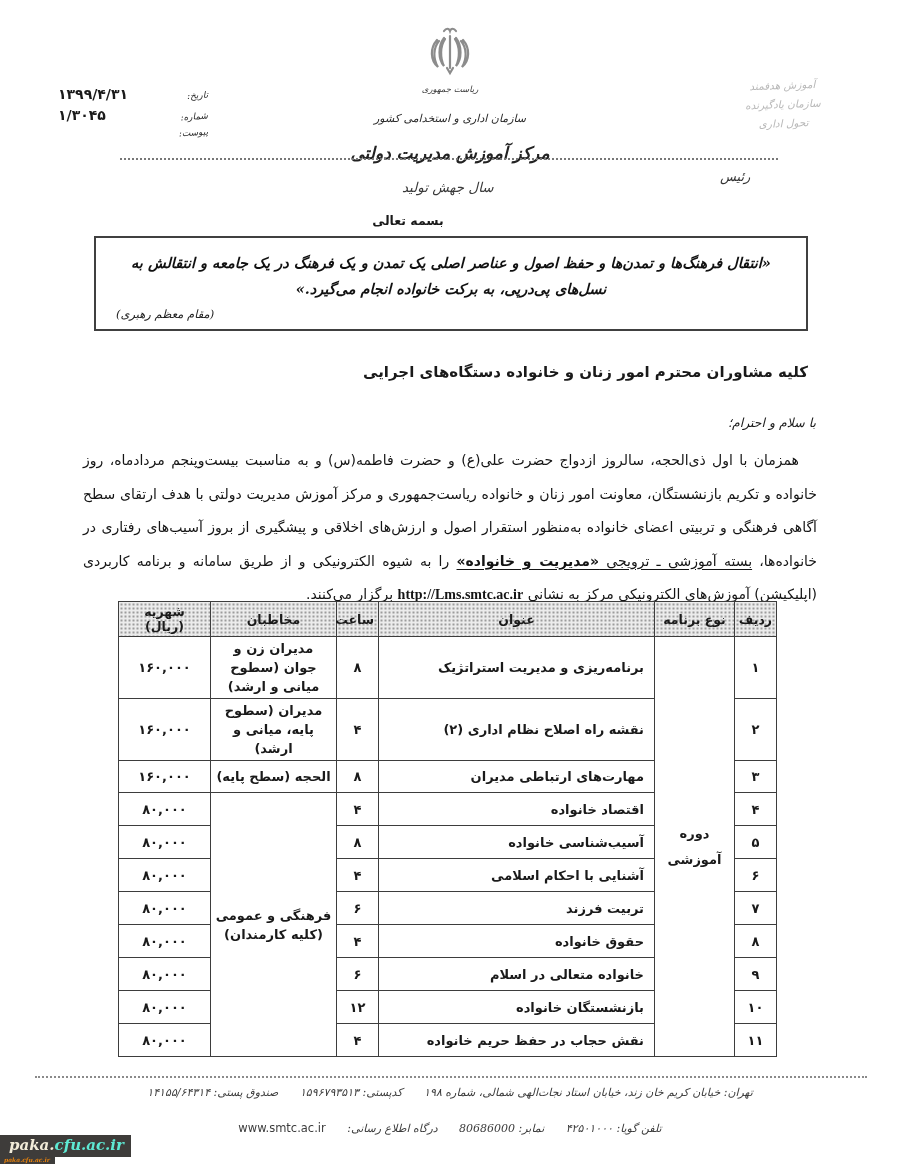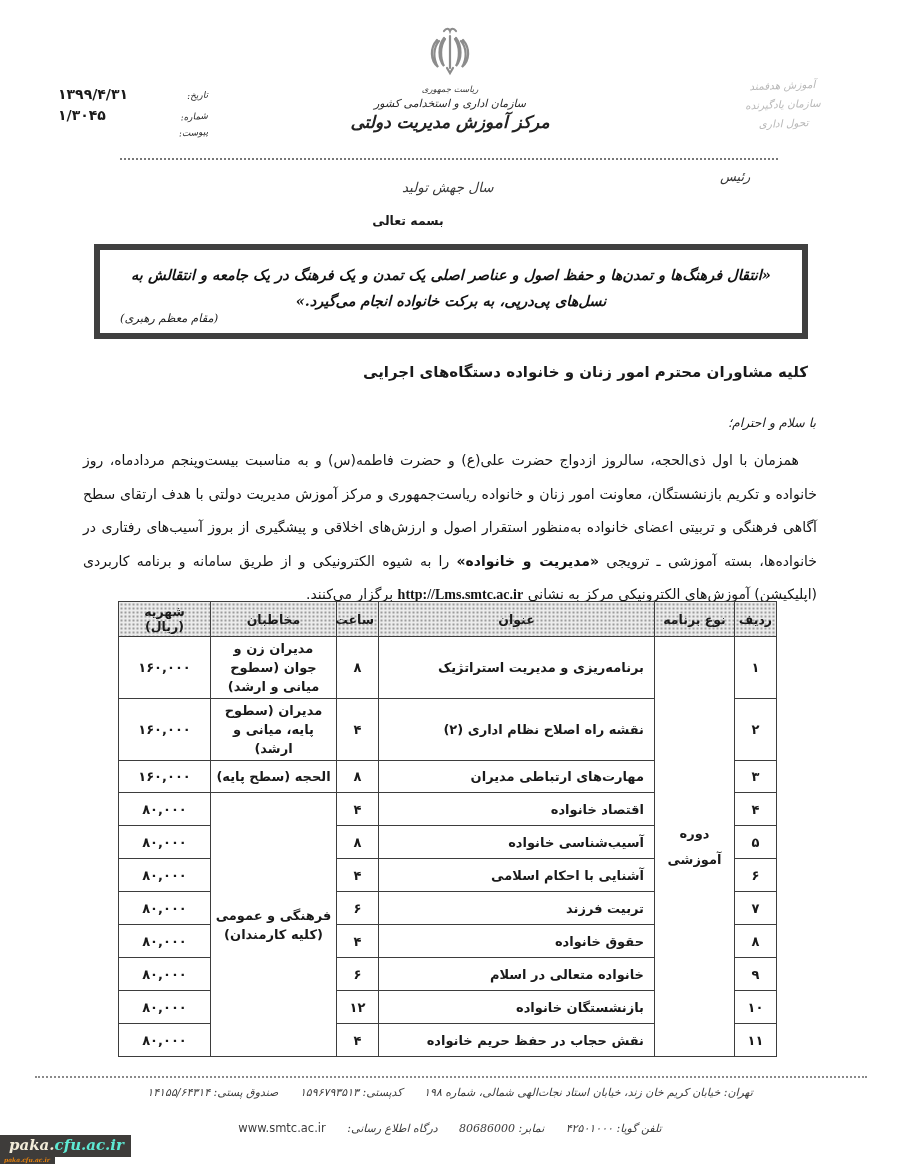--- a/index.html
+++ b/index.html
@@ -10,40 +10,40 @@
     font-family:"DejaVu Sans", sans-serif; color:#1a1a1a;
   }
   
   .meta-block { position:absolute; top:86px; left:58px; width:150px; direction:rtl; }
   .meta-row { display:flex; flex-direction:row; justify-content:flex-start; align-items:baseline; margin-bottom:5px; }
   .meta-label { font-family:"DejaVu Serif", serif; font-style:italic; font-size:9px; color:#2b2b2b; width:42px; text-align:right; transform:rotate(-4deg); }
   .meta-value { font-weight:bold; font-size:14px; direction:ltr; text-align:left; flex:1; letter-spacing:1px; }
   .org-block { position:absolute; top:24px; left:50%; transform:translateX(-50%); width:280px; text-align:center; }
   .emblem { display:block; margin:0 auto 4px auto; opacity:.75; }
   .org-line1 { font-size:8.5px; color:#3a3a3a; font-family:"DejaVu Serif", serif; font-style:italic; }
-  .org-line2 { font-size:11px; color:#2b2b2b; margin-top:3px; font-family:"DejaVu Serif", serif; font-style:italic; }
-  .org-line3 { font-size:17px; font-weight:700; color:#222; margin-top:2px; font-family:"DejaVu Serif", serif; font-style:italic; }
+  .org-line2 { font-size:11px; color:#2b2b2b; margin-top:18px; font-family:"DejaVu Serif", serif; font-style:italic; }
+  .org-line3 { font-size:17px; font-weight:700; color:#222; margin-top:18px; font-family:"DejaVu Serif", serif; font-style:italic; }
   .stamp-block { position:absolute; top:76px; right:52px; width:130px; text-align:center;
     color:#b9b9b9; font-size:10.5px; line-height:19px; transform:rotate(-2deg);
     font-family:"DejaVu Serif", serif; font-style:italic; }
   .rule-dotted-top { position:absolute; top:158px; left:120px; width:658px; border-top:2px dotted #777; }
   .signer { position:absolute; top:169px; left:720px; font-family:"DejaVu Serif", serif; font-style:italic; font-size:13px; color:#333; }
   .year-slogan { position:absolute; top:179px; left:402px; font-family:"DejaVu Serif", serif; font-style:italic; font-size:13.5px; color:#3a3a3a; letter-spacing:2px; }
   .besmele { position:absolute; top:213px; left:0; right:0; text-align:center; font-weight:bold; font-size:12.5px; transform:translateX(-42px); }
   
-  .quote-box { position:absolute; top:244px; left:94px; width:714px; height:95px; border:6px solid #404040; }
+  .quote-box { position:absolute; top:236px; left:94px; width:714px; height:95px; border:2px solid #404040; }
   .quote-text { padding:12px 20px 0 20px; font-family:"DejaVu Serif", serif; font-style:italic; font-weight:600;
     font-size:14.5px; line-height:26px; text-align:center; color:#111; }
   .quote-attrib { position:absolute; bottom:8px; left:20px; font-family:"DejaVu Serif", serif; font-style:italic; font-size:11.5px; color:#222; }
   
   .recipient { position:absolute; top:363px; right:92px; left:84px; text-align:right; font-weight:bold; font-size:15px; }
   .salutation { position:absolute; top:415px; right:84px; font-family:"DejaVu Serif", serif; font-style:italic; font-size:12.5px; }
   .body-par { position:absolute; top:444px; left:83px; width:734px; font-size:14px; line-height:33.5px;
     text-align:justify; text-indent:18px; color:#141414; }
-  .body-par .seg-underline { text-underline-offset:3px; }
+  .body-par .seg-underline { text-decoration:underline; text-underline-offset:3px; }
   .body-par .seg-bold { font-weight:bold; }
   .body-par .url { direction:ltr; unicode-bidi:embed; font-family:"Liberation Serif","DejaVu Serif", serif; font-weight:600; }
   
   .course-table { position:absolute; top:601px; left:118px; border-collapse:collapse; table-layout:fixed; width:658px; direction:rtl; }
   .course-table th, .course-table td { border:1px solid #3d3d3d; text-align:center; vertical-align:middle; padding:2px 4px; font-size:13px;font-weight:bold; }
   .course-table thead th { height:26px; font-weight:bold; font-size:12.5px;
     background-color:#ececec; background-image:radial-gradient(#9c9c9c 0.8px, transparent 0.9px); background-size:4px 4px; }
   .course-table tbody tr:nth-child(1) { height:47px; }
   .course-table tbody tr:nth-child(2) { height:47px; }
   .course-table tbody tr:nth-child(3) { height:32px; }

